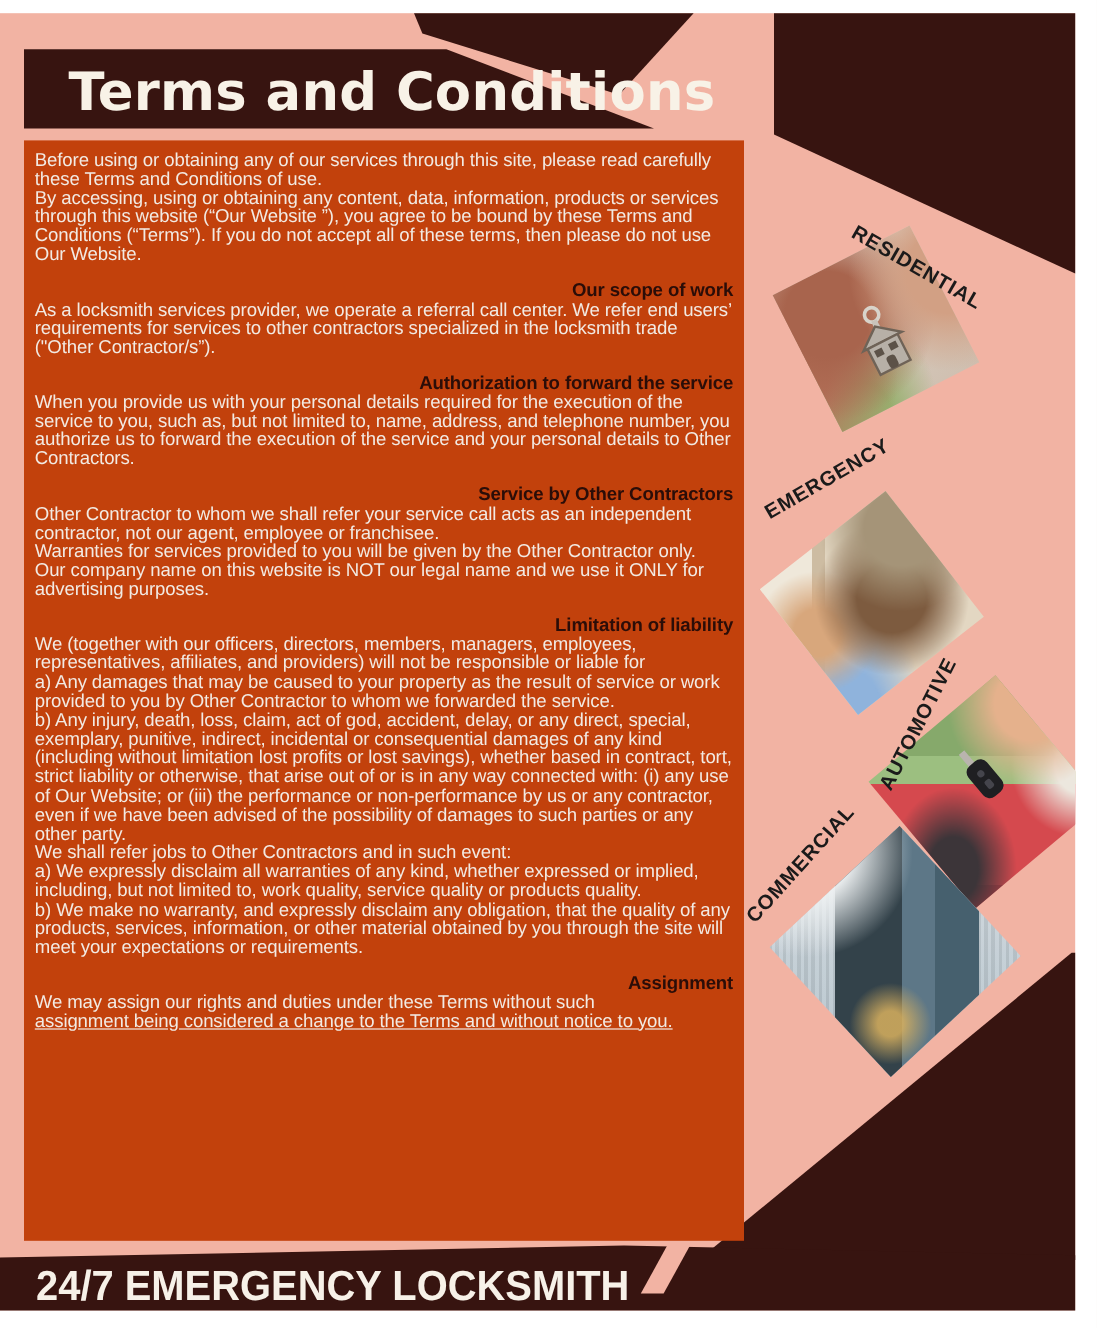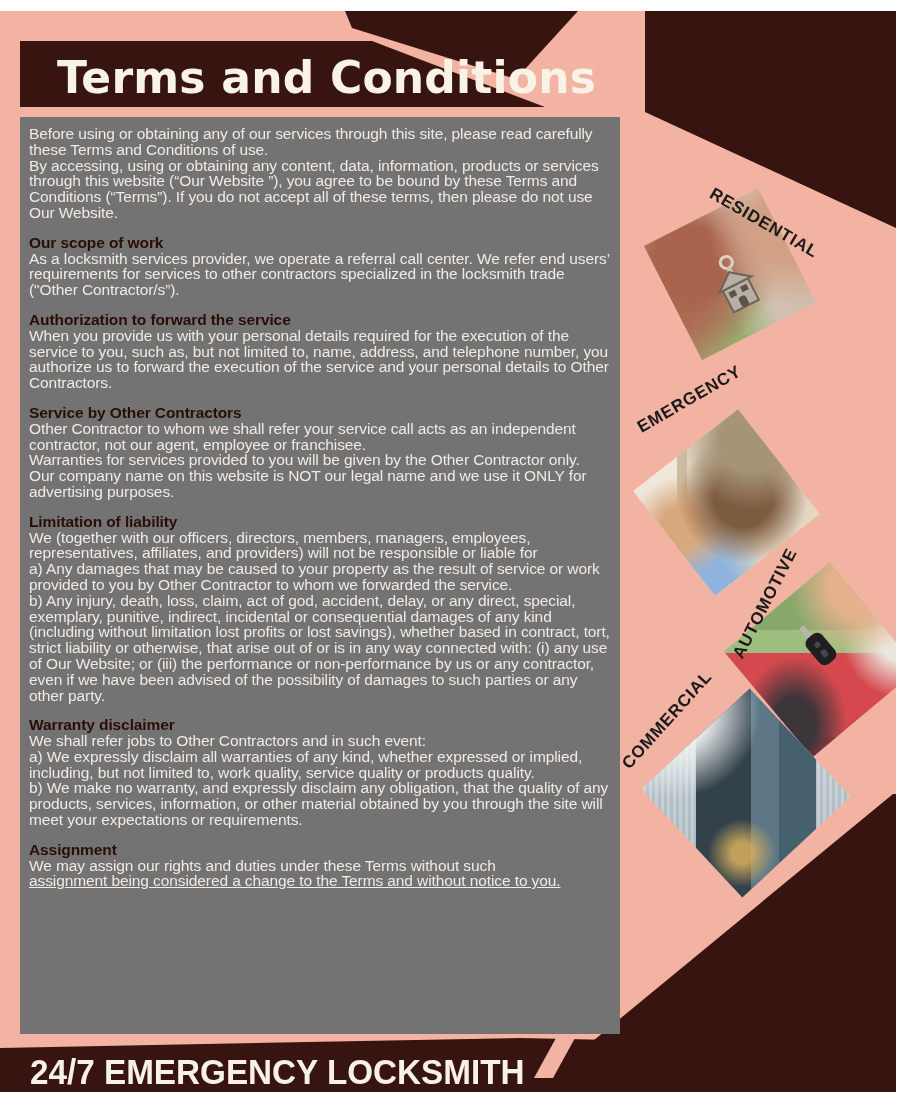--- a/index.html
+++ b/index.html
@@ -11,29 +11,29 @@
   
   .title{
     position:absolute;left:57px;top:52px;
     font-family:"DejaVu Sans","Liberation Sans",sans-serif;
     font-size:44px;font-weight:600;color:#f8f2e7;letter-spacing:0.2px;
     white-space:nowrap;
   }
   
   .content{
     position:absolute;left:20px;top:117px;width:600px;height:917px;
-    background:#737373;box-sizing:border-box;padding:9px 9px 0 9px;
+    background:#c2410c;box-sizing:border-box;padding:9px 9px 0 9px;
     color:#f2eae3;font-size:15.5px;line-height:15.8px;letter-spacing:-0.1px;
     overflow:visible;
   }
   .content p{margin:0;}
   .content p.gap{margin-top:0;}
   .content h3{
     margin:14px 0 0;font-size:15.5px;line-height:15.8px;
-    color:#2b0d08;font-weight:bold;letter-spacing:-0.1px;
+    color:#2b0d08;font-weight:bold;letter-spacing:-0.1px;text-align:right;
   }
   .content .first{margin-top:0;}
   .underline{text-decoration:underline;}
   
   .svc-label{
     position:absolute;transform-origin:left top;
     font-weight:bold;font-size:17px;color:#1a1a1a;letter-spacing:0.8px;
     white-space:nowrap;
   }
   #label-res{left:716px;top:184px;transform:rotate(30deg);}
@@ -165,21 +165,20 @@
     <h3>Service by Other Contractors</h3>
     <p>Other Contractor to whom we shall refer your service call acts as an independent contractor, not our agent, employee or franchisee.</p>
     <p>Warranties for services provided to you will be given by the Other Contractor only.</p>
     <p class="gap">Our company name on this website is NOT our legal name and we use it ONLY for advertising purposes.</p>
 
     <h3>Limitation of liability</h3>
     <p>We (together with our officers, directors, members, managers, employees, representatives, affiliates, and providers) will not be responsible or liable for</p>
     <p class="gap">a) Any damages that may be caused to your property as the result of service or work provided to you by Other Contractor to whom we forwarded the service.</p>
     <p class="gap">b) Any injury, death, loss, claim, act of god, accident, delay, or any direct, special, exemplary, punitive, indirect, incidental or consequential damages of any kind (including without limitation lost profits or lost savings), whether based in contract, tort, strict liability or otherwise, that arise out of or is in any way connected with: (i) any use of Our Website; or (iii) the performance or non-performance by us or any contractor, even if we have been advised of the possibility of damages to such parties or any other party.</p>
 
-    <h3>Warranty disclaimer</h3>
     <p>We shall refer jobs to Other Contractors and in such event:</p>
     <p>a) We expressly disclaim all warranties of any kind, whether expressed or implied, including, but not limited to, work quality, service quality or products quality.</p>
     <p>b) We make no warranty, and expressly disclaim any obligation, that the quality of any products, services, information, or other material obtained by you through the site will meet your expectations or requirements.</p>
 
     <h3>Assignment</h3>
     <p>We may assign our rights and duties under these Terms without such</p>
     <p class="underline">assignment being considered a change to the Terms and without notice to you.</p>
   </div>
 
   <div class="footer-title">24/7 EMERGENCY LOCKSMITH</div>

